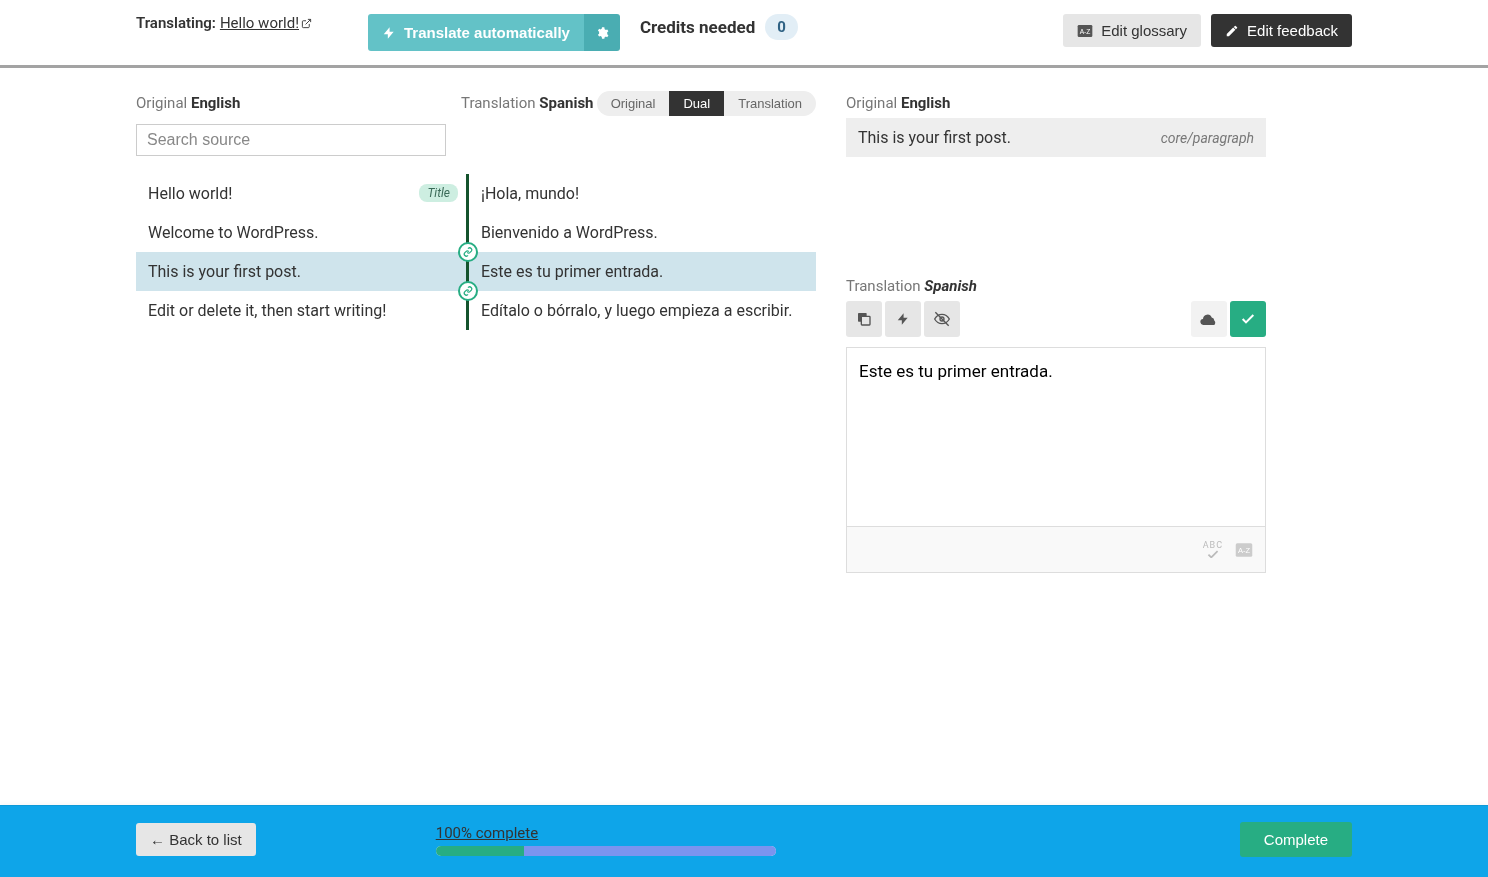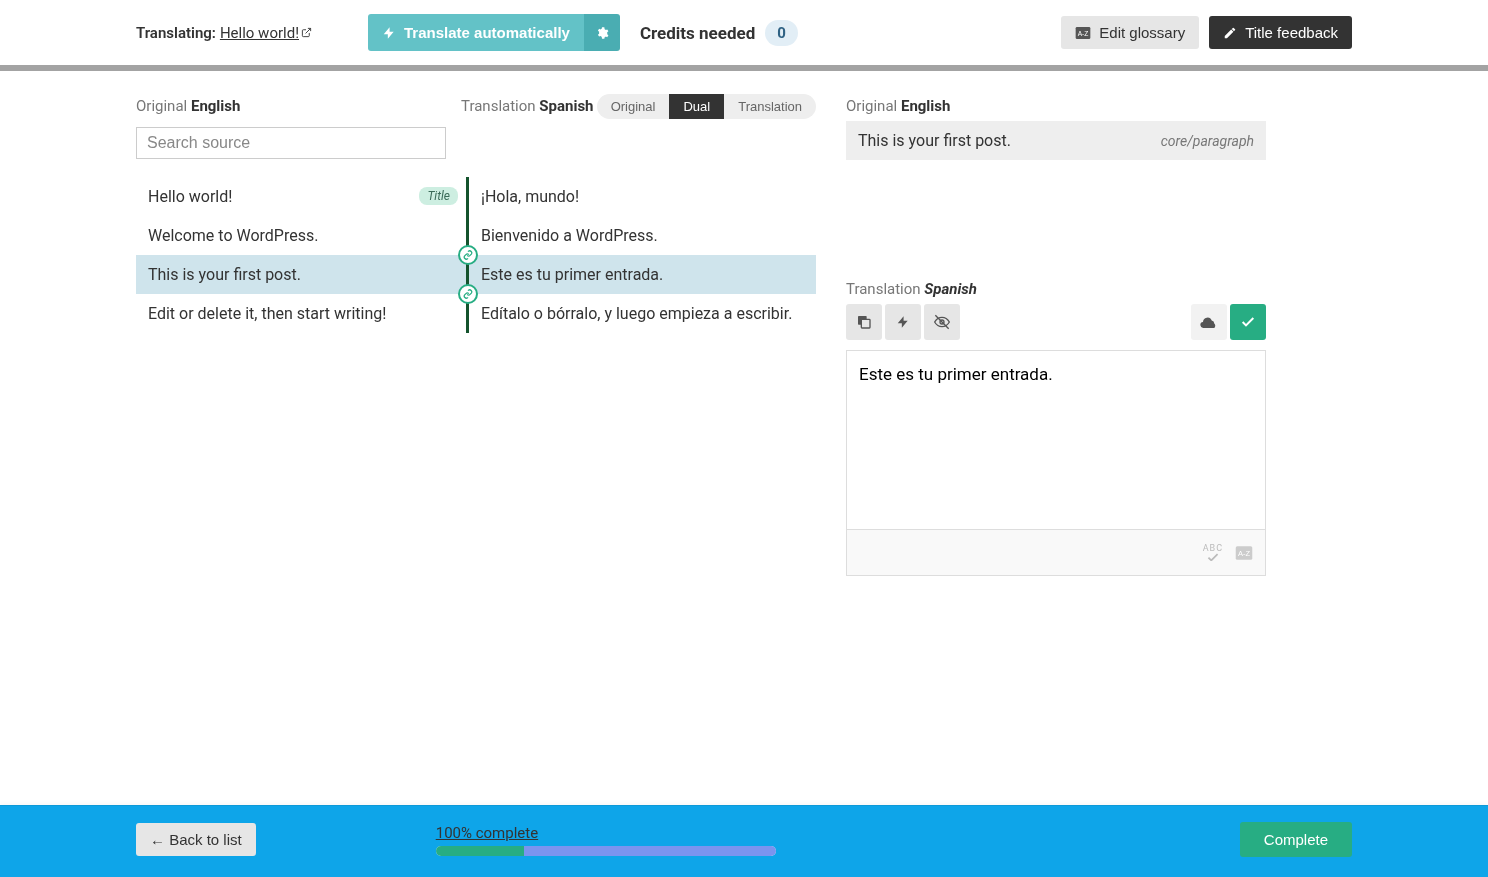--- a/index.html
+++ b/index.html
@@ -1,18 +1,18 @@
 <!DOCTYPE html>
 <html><head>
 <meta charset="utf-8">
 <style>
   * { box-sizing: border-box; margin: 0; padding: 0; }
   body { font-family: -apple-system, BlinkMacSystemFont, "Segoe UI", Roboto, sans-serif; background: #fff; color: #333; width: 1488px; height: 877px; position: relative; overflow: hidden; }
 
-  .topbar { display: flex; align-items: center; padding: 14px 136px; border-bottom: 6px solid #a3a3a3; gap: 20px; background: #fff; }
+  .topbar { display: flex; align-items: flex-start; padding: 14px 136px; border-bottom: 3px solid #a3a3a3; gap: 20px; background: #fff; }
   .translating { display: flex; align-items: center; gap: 4px; font-size: 15px; color: #333; }
   .translating .label { font-weight: 600; color: #333; }
   .translating .link { text-decoration: underline; cursor: pointer; display: inline-flex; align-items: center; gap: 2px; }
   .translating .ext { font-size: 12px; }
 
   .auto-translate-group { display: flex; padding-left: 36px; }
   .auto-btn { background: #63c2c7; color: #fff; border: none; display: flex; align-items: center; gap: 8px; padding: 10px 14px; font-size: 15px; font-weight: 600; cursor: pointer; border-radius: 3px 0 0 3px; }
   .auto-settings { background: #4aadb2; color: #fff; border: none; width: 36px; display: flex; align-items: center; justify-content: center; cursor: pointer; border-radius: 0 3px 3px 0; }
 
   .credits { display: flex; align-items: center; gap: 10px; font-size: 17px; font-weight: 700; color: #333; }
@@ -123,21 +123,21 @@
           </svg>
       </span>
       <span>Edit glossary</span>
     </button>
     <button class="btn-dark">
       <span>
         <svg width="14" height="14" viewBox="0 0 24 24" fill="currentColor">
             <path d="M3 17.25V21h3.75L17.8 9.94l-3.75-3.75L3 17.25zM20.7 7.04a1 1 0 0 0 0-1.41l-2.34-2.34a1 1 0 0 0-1.41 0L15 5.24l3.75 3.75 1.95-1.95z"></path>
           </svg>
       </span>
-      <span>Title feedback</span>
+      <span>Edit feedback</span>
     </button>
   </div>
 </div>
 
 <div class="main">
   <div class="left-panel">
     <div class="col-headers">
       <div class="col-header left-h">
         <span>Original</span>&nbsp;<b>English</b>
       </div>

